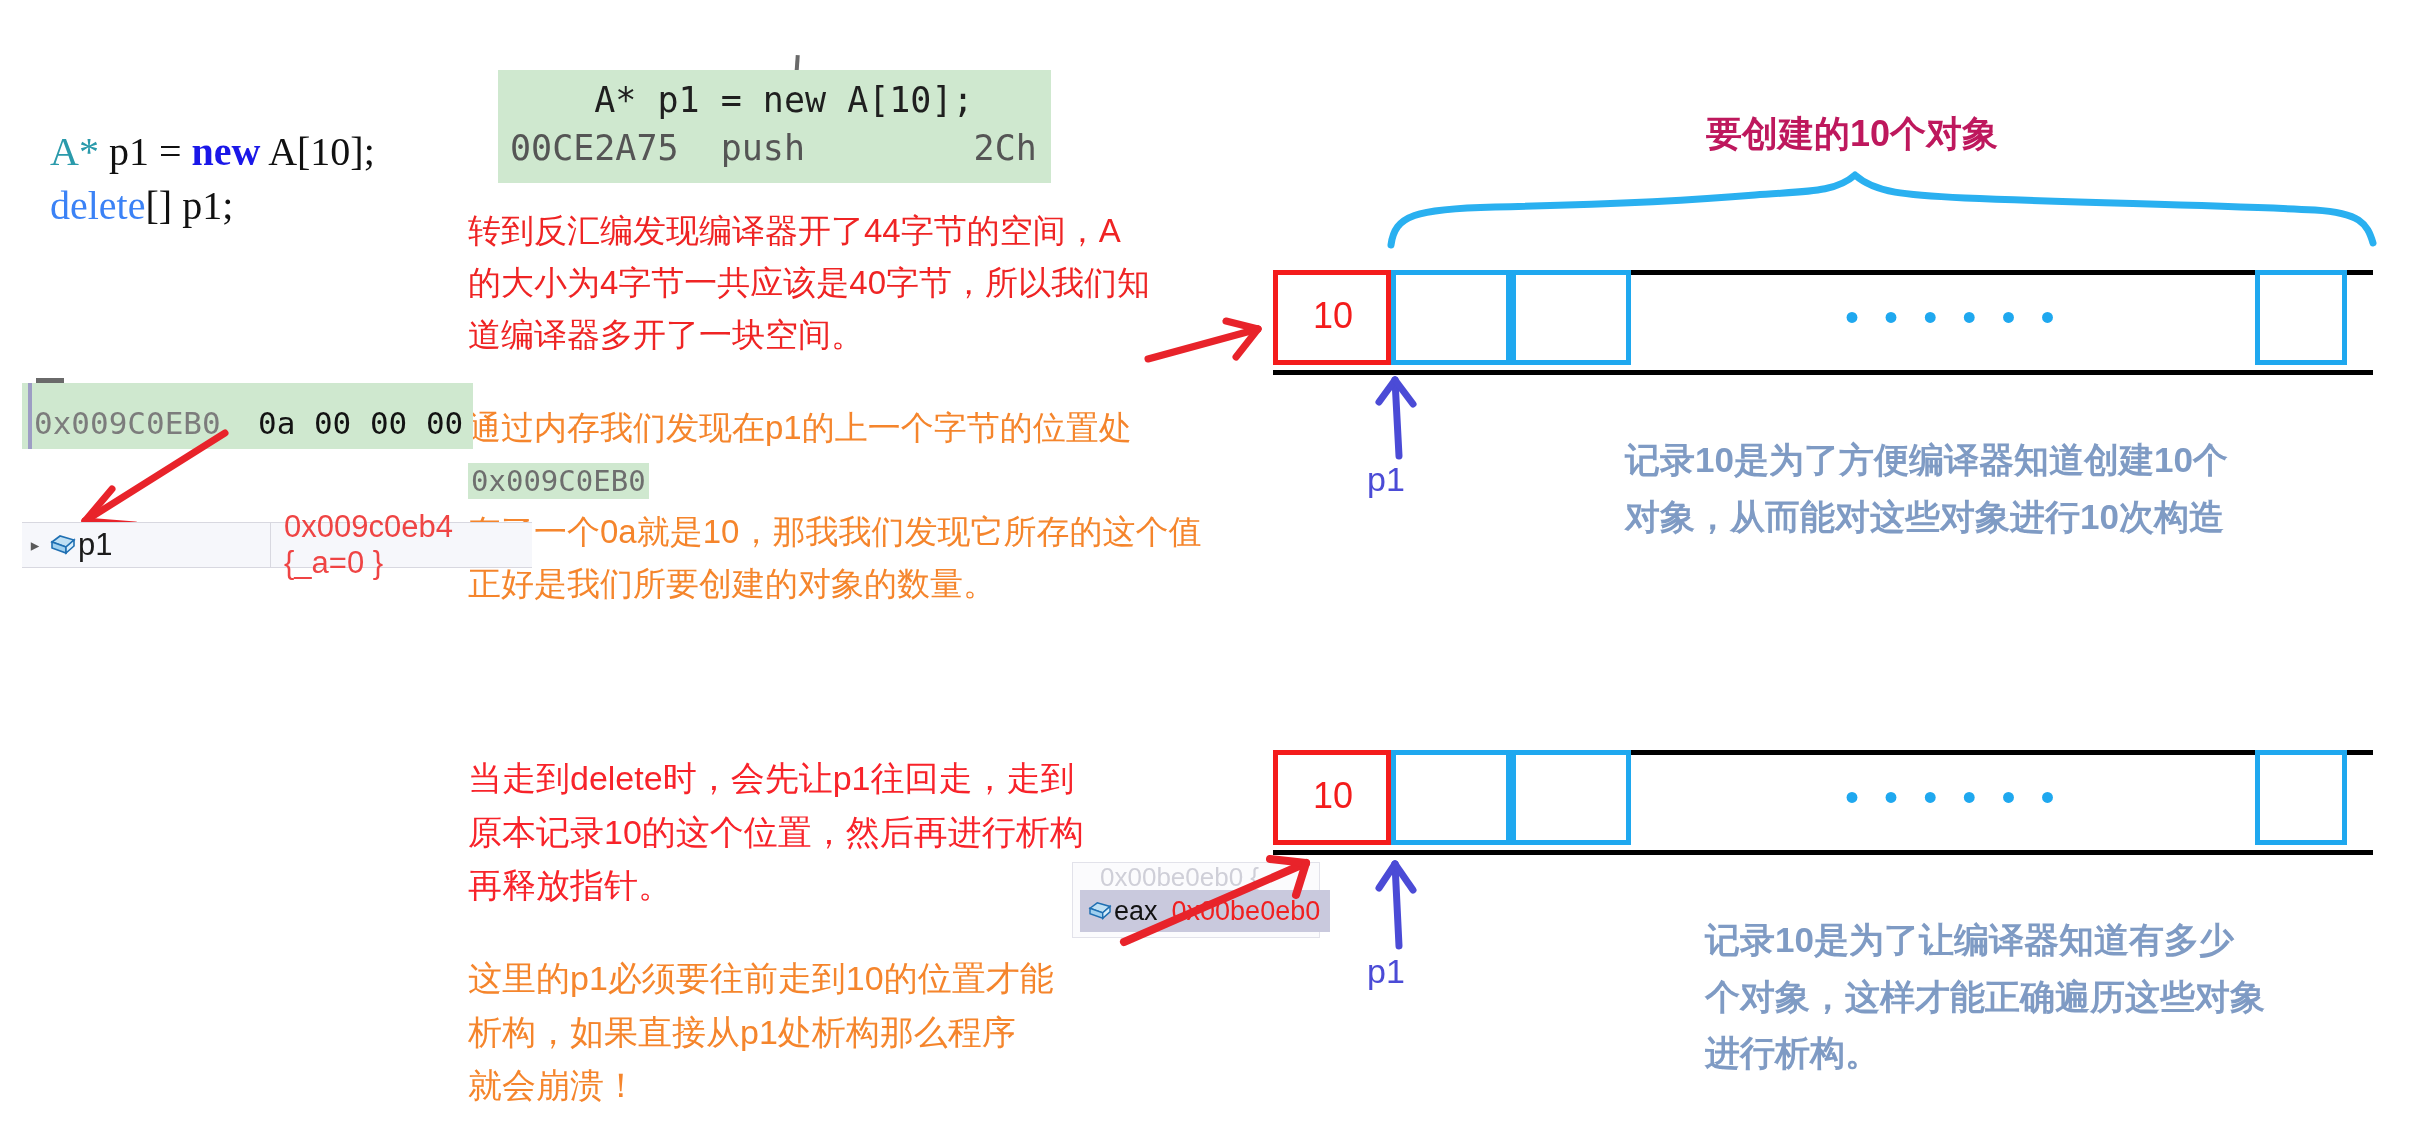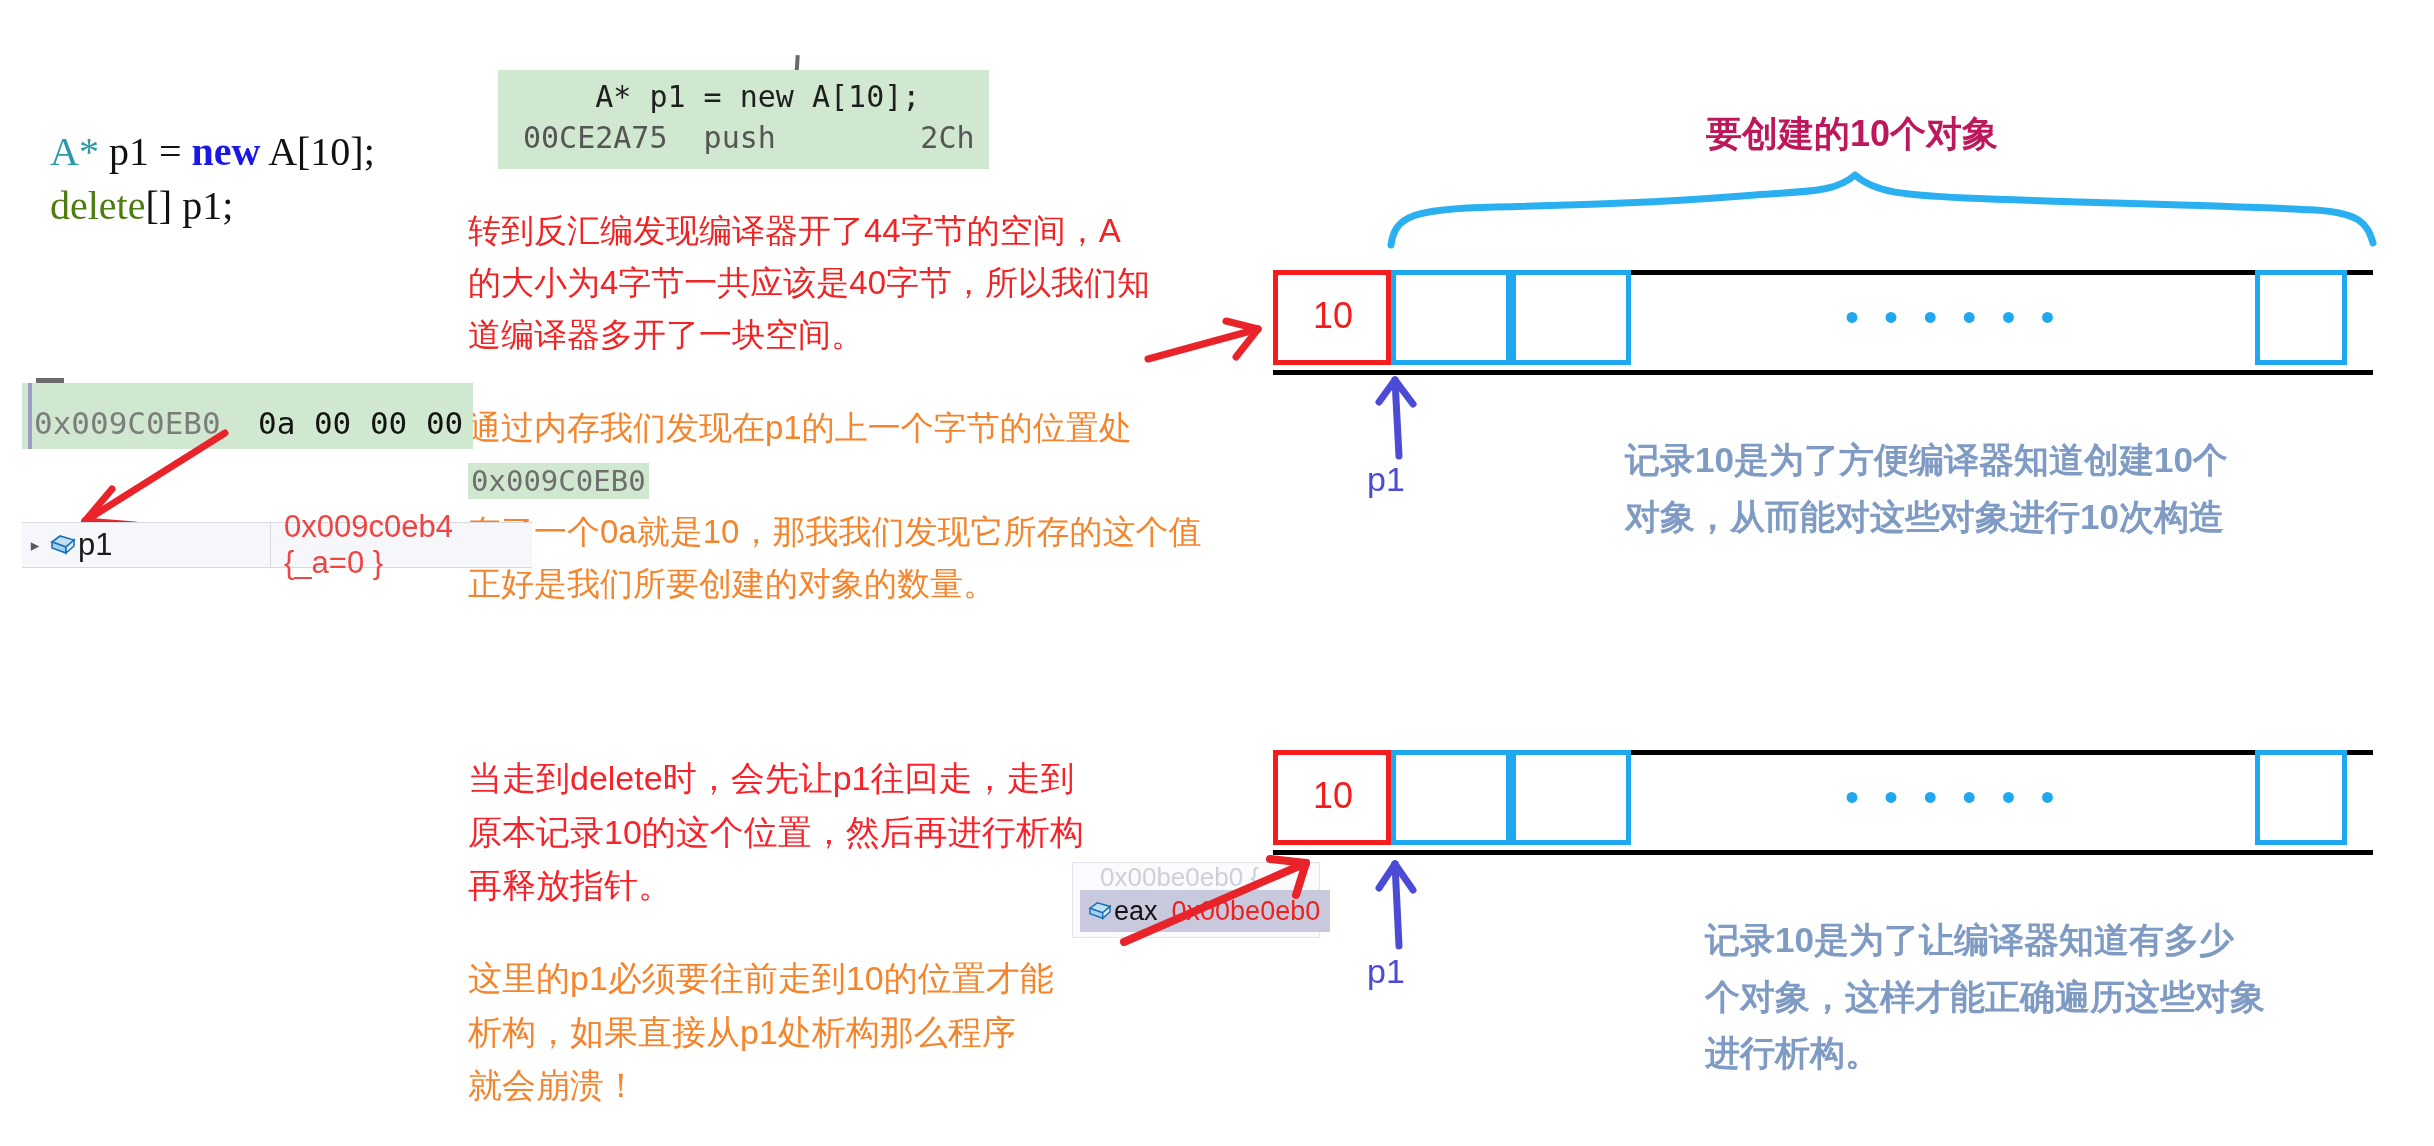--- a/index.html
+++ b/index.html
@@ -5,27 +5,27 @@
   html,body{margin:0;padding:0;background:#ffffff;}
   body{width:2434px;height:1146px;position:relative;overflow:hidden;
        font-family:"Liberation Sans","DejaVu Sans",sans-serif;}
   .abs{position:absolute;}
 
   
   #source-code{left:50px;top:125px;font-family:"Liberation Serif","DejaVu Serif",serif;
                font-size:40px;line-height:1.35;white-space:pre;color:#000000;}
   .kw-type{color:#2a9aab;}
   .kw-new{color:#1a17e8;font-weight:600;}
-  .kw-del{color:#4d7c0f;}
+  .kw-del{color:#3b82f6;}
   .plain{color:#111111;}
 
   
-  #disasm-box{left:498px;top:70px;background:#cfe8cf;padding:6px 14px 10px 25px;
+  #disasm-box{left:498px;top:70px;background:#cfe8cf;padding:6px 14px 10px 12px;
               font-family:"DejaVu Sans Mono","Liberation Mono",monospace;
-              font-size:30px;line-height:1.38;white-space:pre;color:#2b2b2b;}
+              font-size:35px;line-height:1.38;white-space:pre;color:#2b2b2b;}
   #disasm-box .line1{color:#1f1f1f;}
   #disasm-box .line2{color:#555555;}
 
   
   #caret-mark{left:795px;top:55px;width:4px;height:22px;background:#6a6a6a;transform:rotate(4deg);}
 
   
   .note{white-space:pre-line;line-height:1.58;}
   #note-red-1{left:468px;top:205px;font-size:33px;color:#ef2424;width:700px;}
   #note-orange-1{left:468px;top:372px;font-size:33px;color:#f5852c;width:760px;margin-top:30px;}

